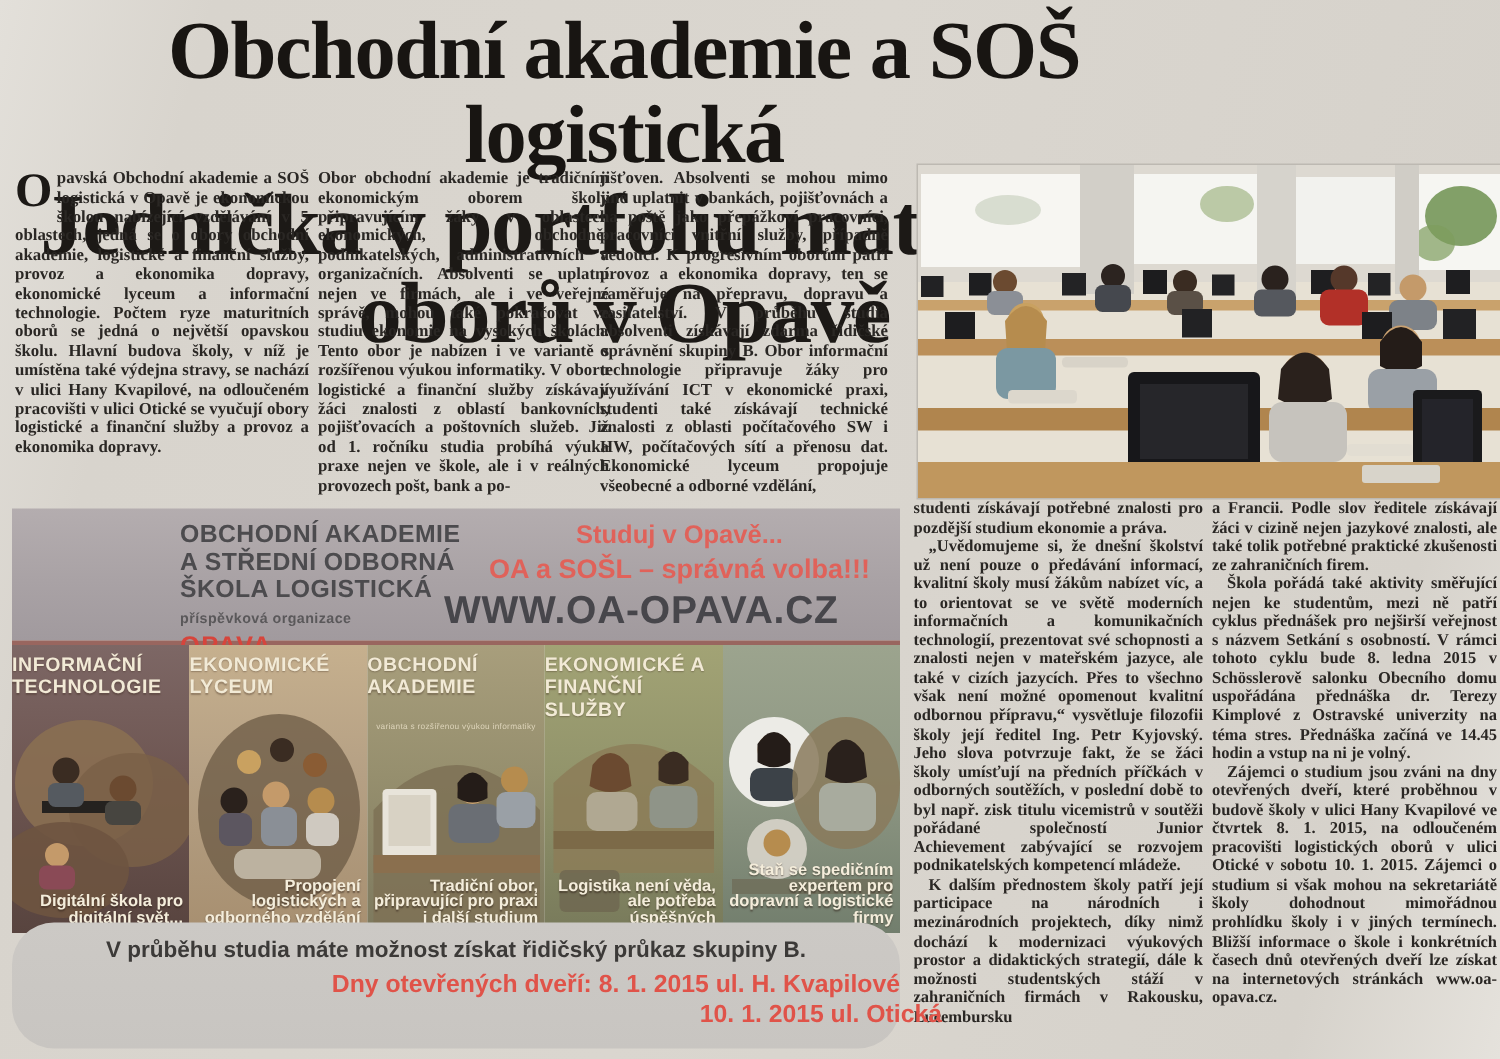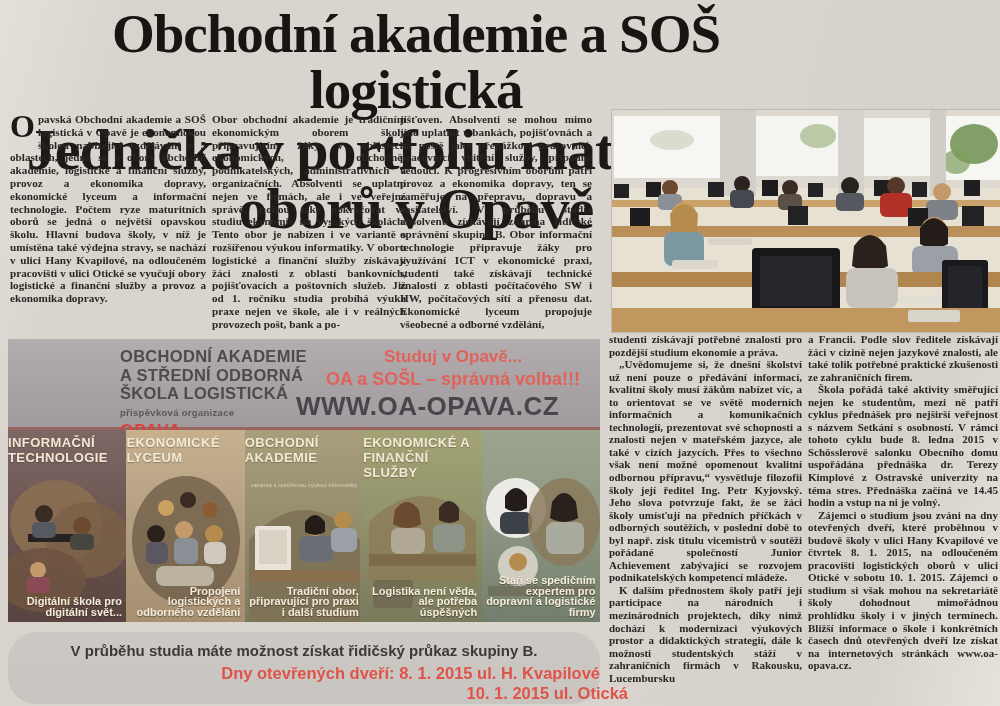--- a/index.html
+++ b/index.html
@@ -56,21 +56,21 @@
   .panel .caption{position:absolute;left:4px;bottom:5px;width:110px;text-align:right;
        font-size:11px;line-height:10.5px;font-weight:bold;color:#f4eddb;
        text-shadow:0 1px 1px rgba(50,35,25,.55);}
   .panel svg{position:absolute;left:0;top:0;}
   #panel1{background:linear-gradient(180deg,#7d6765 0%,#6e5652 45%,#58443f 100%);}
   #panel2{background:linear-gradient(180deg,#c6b08e 0%,#b5a084 45%,#a78f70 100%);}
   #panel3{background:linear-gradient(180deg,#a89e7c 0%,#968f6e 45%,#7d795e 100%);}
   #panel4{background:linear-gradient(180deg,#a2a375 0%,#92946b 45%,#787a5b 100%);}
   #panel5{background:linear-gradient(180deg,#9ca48e 0%,#8f9884 45%,#727e6d 100%);}
   
-  .ad-footer{position:absolute;left:0;top:293px;width:592px;height:72px;
+  .ad-footer{position:absolute;left:0;top:276px;width:592px;height:84px;
        background:linear-gradient(180deg,#ccc9c5 0%,#c8c5c1 100%);border-radius:28px;}
   .license{margin:10px 0 0 0;text-align:center;font-size:15px;font-weight:bold;color:#3c3a38;}
   .open-days{margin-top:5px;text-align:right;font-size:16.5px;font-weight:bold;color:#e05349;}
   .open-days .line2{margin-top:1px;transform:translateX(28px);}
 </style>
 </head>
 <body>
 
 <div class="paper">
 

